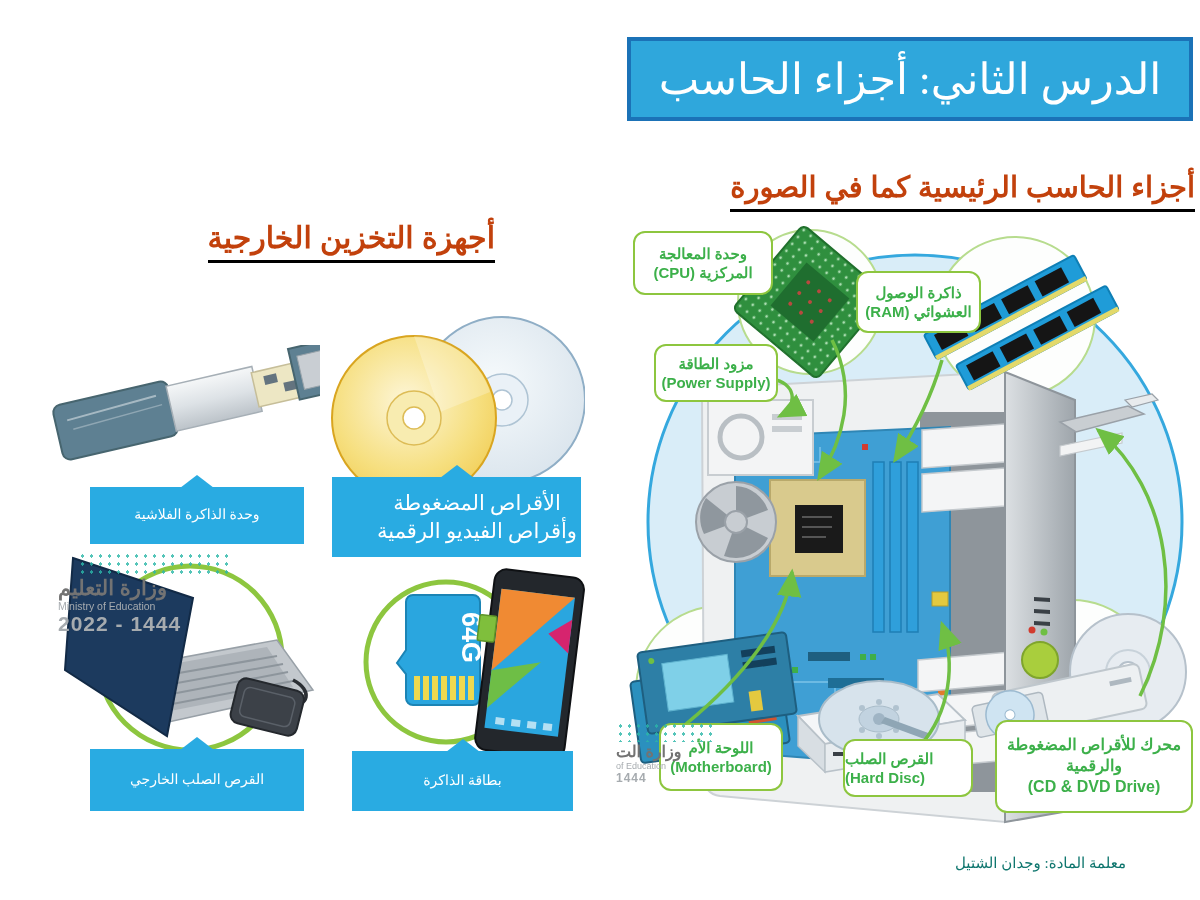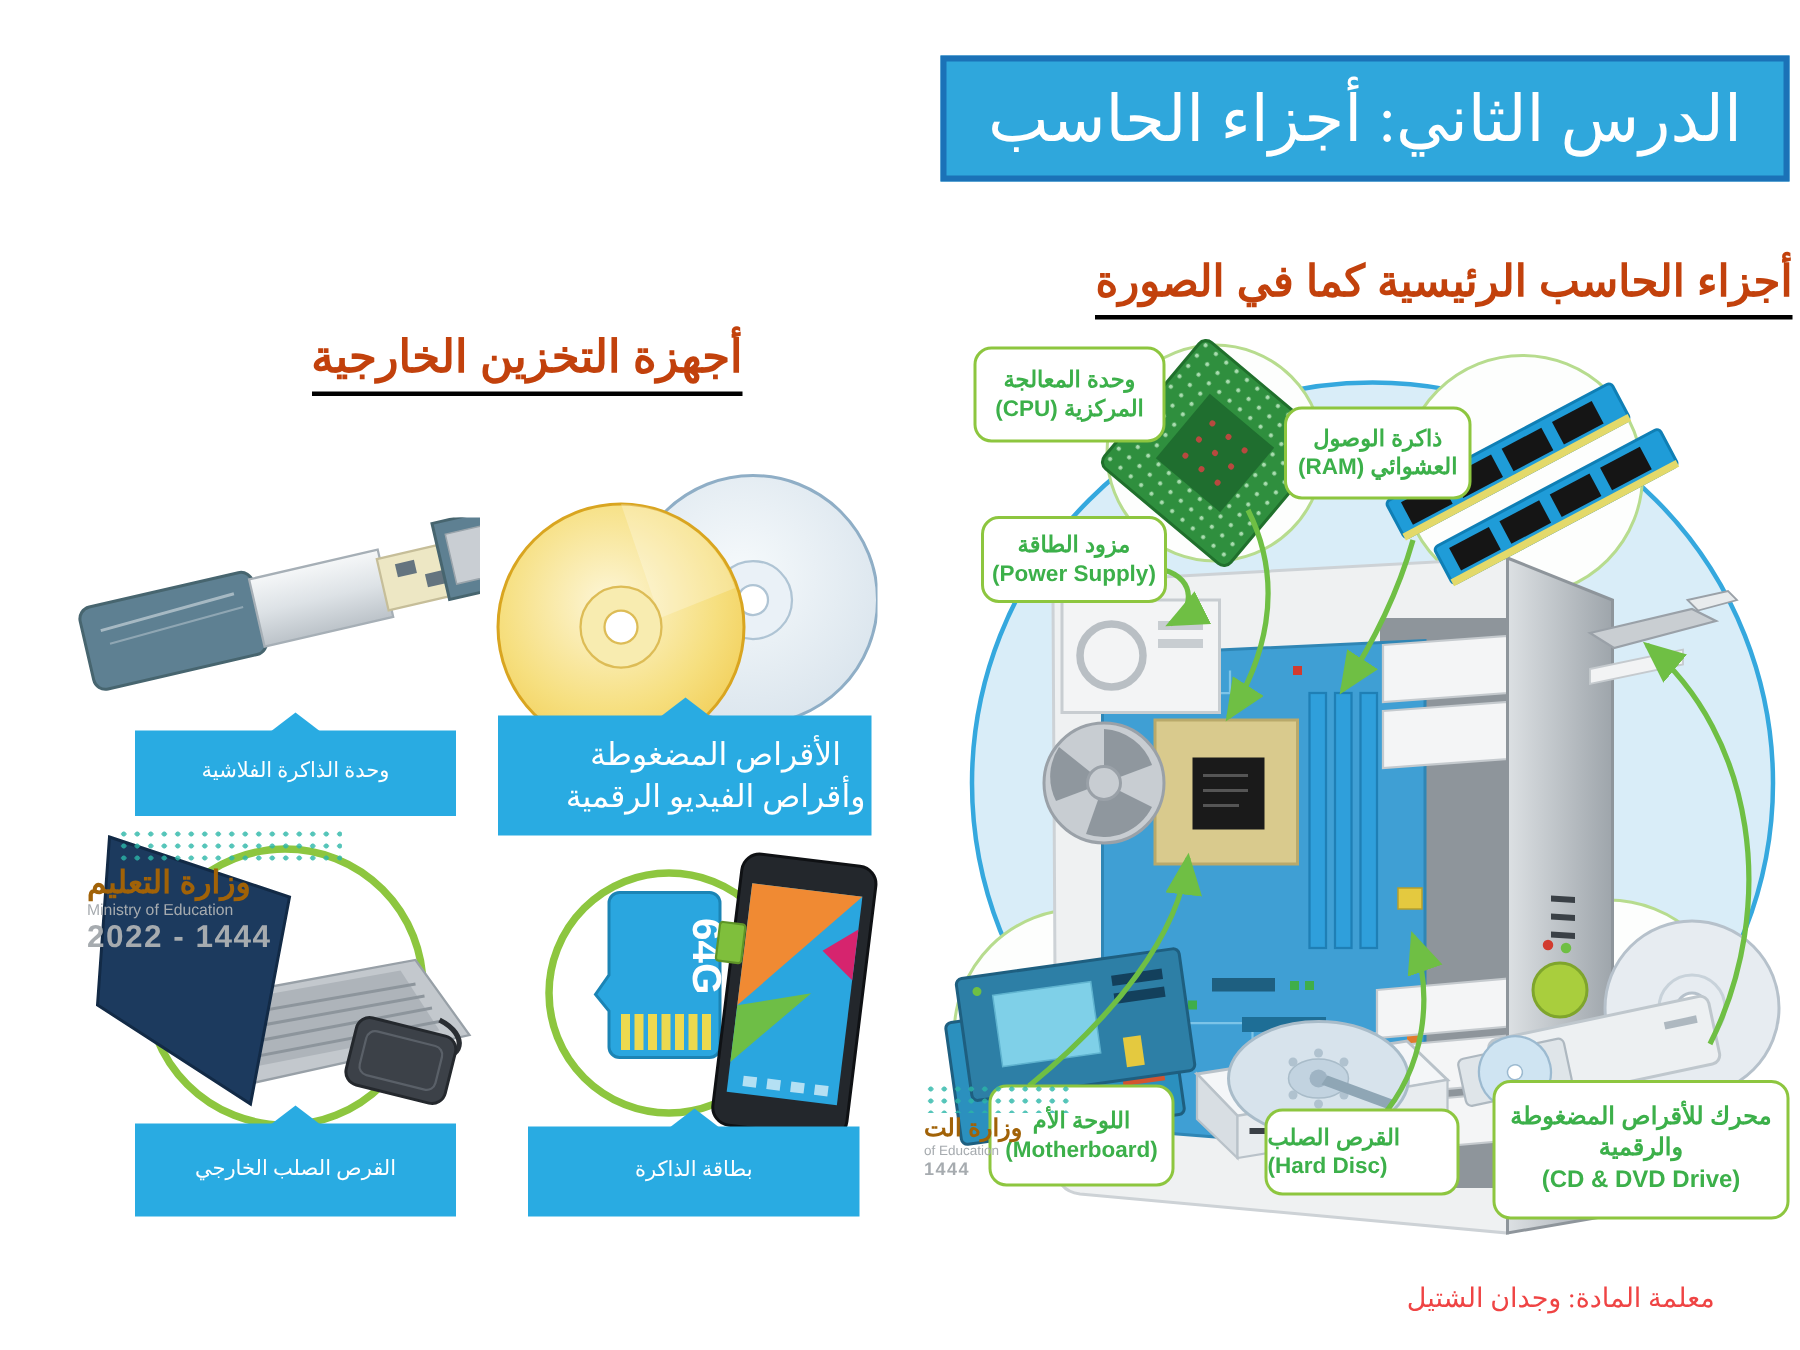--- a/index.html
+++ b/index.html
@@ -27,26 +27,26 @@
 
   
   .green-label{background:#fff;border:2.5px solid #8DC63F;border-radius:12px;color:#3CB04A;
     font-weight:bold;font-size:15px;line-height:1.3;display:flex;flex-direction:column;
     align-items:center;justify-content:center;text-align:center;direction:rtl;z-index:5;box-sizing:border-box;}
 
   
   .wm{z-index:6;text-align:left;}
   .wm-dots{background-image:radial-gradient(circle,#2BB6A8 1.6px,transparent 1.8px);
     background-size:9px 8px;opacity:.8;}
-  .wm-ar{color:#a16207;font-weight:bold;direction:rtl;text-align:left;}
+  .wm-ar{color:#737373;font-weight:bold;direction:rtl;text-align:left;}
   .wm-en{color:#A6ABAF;}
   .wm-year{color:#A6ABAF;font-weight:bold;letter-spacing:1px;}
 
-  .footer-credit{left:893px;top:854px;width:295px;text-align:center;color:#ef4444;
-    font-family:"Liberation Serif",serif;font-size:18px;direction:rtl;}
+  .footer-credit{left:893px;top:854px;width:295px;text-align:center;color:#0f766e;
+    font-family:"Liberation Serif",serif;font-size:15px;direction:rtl;}
   svg{display:block;}
 </style>
 </head>
 <body>
 
 <div class="abs title-banner">
   <span>الدرس الثاني: أجزاء الحاسب</span>
 </div>
 
 <div class="abs heading heading-right">
@@ -382,21 +382,21 @@
   <g fill="none" stroke="#6FBF44" stroke-width="3.5">
     <path d="M212 118 C238 170 222 220 199 256" marker-end="url(#ah)"></path>
     <path d="M322 138 C310 180 292 212 275 238" marker-end="url(#ah)"></path>
     <path d="M156 158 C178 164 176 186 160 194" marker-end="url(#ah)"></path>
     <path d="M66 502 C122 456 166 402 172 350" marker-end="url(#ah)"></path>
     <path d="M300 524 C330 490 336 442 322 402" marker-end="url(#ah)"></path>
     <path d="M520 474 C566 382 550 268 478 208" marker-end="url(#ah)"></path>
   </g>
 </svg>
 
-<div class="abs green-label" style="left:633px;top:231px;width:128px;height:64px;margin-left:16px;">
+<div class="abs green-label" style="left:633px;top:231px;width:140px;height:64px;">
   <span>وحدة المعالجة</span>
   <span>المركزية (CPU)</span>
 </div>
 <div class="abs green-label" style="left:856px;top:271px;width:125px;height:62px;">
   <span>ذاكرة الوصول</span>
   <span>العشوائي (RAM)</span>
 </div>
 <div class="abs green-label" style="left:654px;top:344px;width:124px;height:58px;">
   <span>مزود الطاقة</span>
   <span>(Power Supply)</span>

